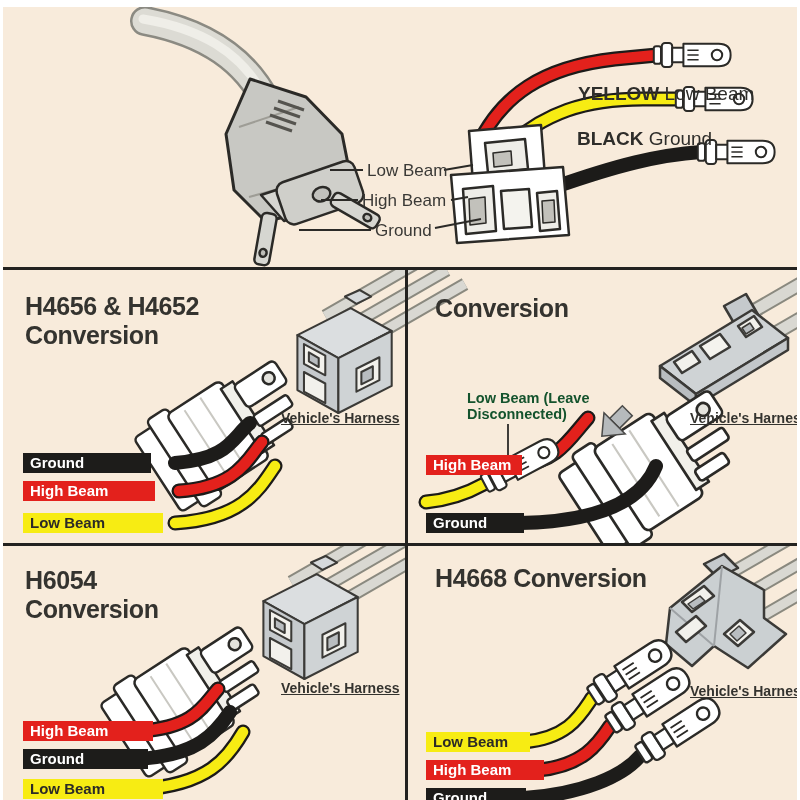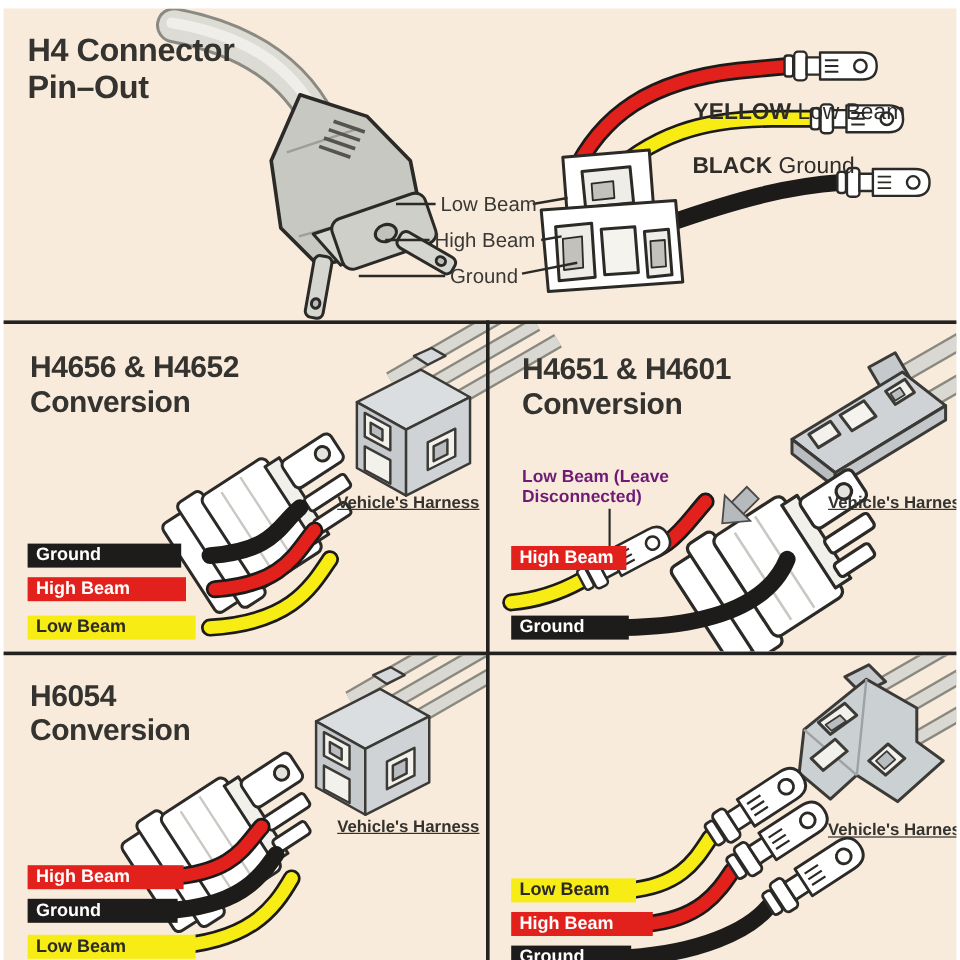--- a/index.html
+++ b/index.html
@@ -23,21 +23,21 @@
   #t-ml{left:22px;top:22px;} #t-mr{left:27px;top:24px;} #t-bl{left:22px;top:20px;} #t-br{left:27px;top:18px;}
   .pin-label{position:absolute;font-size:17px;color:#3a3936;white-space:nowrap;}
   .legend{position:absolute;font-size:19px;color:#2e2d2a;white-space:nowrap;}
   .legend b{font-weight:700;}
   .band{position:absolute;height:20px;line-height:19px;font-size:15px;font-weight:700;
         padding-left:7px;box-sizing:border-box;white-space:nowrap;}
   .band.k{background:#1d1c1a;color:#ffffff;}
   .band.r{background:#e3211c;color:#ffffff;}
   .band.y{background:#f7ec13;color:#2b2a27;}
   .harness-label{position:absolute;font-size:14px;font-weight:700;color:#34332f;white-space:nowrap;text-decoration:underline;}
-  .note{position:absolute;font-size:14.5px;font-weight:700;color:#701a75;line-height:1.12;white-space:nowrap;}
+  .note{position:absolute;font-size:14.5px;font-weight:700;color:#14532d;line-height:1.12;white-space:nowrap;margin-left:32px;}
 </style>
 </head>
 <body>
 
 <svg width="0" height="0" style="position:absolute">
   <defs>
     <g id="term" stroke="#2b2a27" stroke-width="2.5" fill="#ffffff" stroke-linejoin="round">
       <rect x="1" y="11" width="9" height="22" rx="3"></rect>
       <rect x="11" y="7" width="13" height="30" rx="4"></rect>
       <rect x="24" y="13" width="15" height="18"></rect>
@@ -122,24 +122,20 @@
         <polygon points="539,194 551,193 552,215 540,216" fill="#c2c1bb" stroke-width="1.5"></polygon>
       </g>
 
       <g stroke="#2b2a27" stroke-width="2" fill="none">
         <path d="M327,163 L360,163 M441,163 L470,158"></path>
         <path d="M318,193 L355,193 M448,193 L465,190"></path>
         <path d="M296,223 L368,223 M432,221 L478,212"></path>
       </g>
     </svg>
 
-    <div class="title">
-      <div>H4 Connector</div>
-      <div>Pin–Out</div>
-    </div>
 
     <div class="pin-label" style="left:364px;top:154px">Low Beam</div>
     <div class="pin-label" style="left:359px;top:184px">High Beam</div>
     <div class="pin-label" style="left:372px;top:214px">Ground</div>
 
     <div class="legend" style="left:575px;top:76px">
       <b>YELLOW</b>
       <span>Low Beam</span>
     </div>
     <div class="legend" style="left:574px;top:121px">
@@ -200,21 +196,20 @@
         <path d="M112,195 C150,192 162,168 180,148" stroke="#1c1b19" stroke-width="15"></path>
         <path d="M112,195 C150,192 162,168 180,148" stroke="#e3211c" stroke-width="10.5"></path>
         <path d="M18,232 C40,230 58,224 76,214" stroke="#1c1b19" stroke-width="15"></path>
         <path d="M18,232 C40,230 58,224 76,214" stroke="#f7ec13" stroke-width="10.5"></path>
         <path d="M248,196 C230,240 170,252 112,253" stroke="#1d1c1a" stroke-width="14"></path>
       </g>
       <use href="#term" transform="translate(67,198) rotate(-28) scale(0.85)"></use>
       <path d="M100,154 L100,192" stroke="#2b2a27" stroke-width="1.8" fill="none"></path>
     </svg>
     <div class="title ptitle" id="t-mr">
-      <div>H4651 &amp; H4601</div>
       <div>Conversion</div>
     </div>
     <div class="note" style="left:27px;top:120px">
       <div>Low Beam (Leave</div>
       <div>Disconnected)</div>
     </div>
     <div class="band r" style="left:18px;top:185px;width:96px">High Beam</div>
     <div class="band k" style="left:18px;top:243px;width:98px">Ground</div>
     <div class="harness-label" style="left:282px;top:140px">Vehicle's Harness</div>
   </div>
@@ -266,20 +261,21 @@
         <path d="M116,196 C160,192 172,170 184,152" stroke="#f7ec13" stroke-width="10.5"></path>
         <path d="M130,224 C175,220 190,198 202,180" stroke="#1c1b19" stroke-width="15"></path>
         <path d="M130,224 C175,220 190,198 202,180" stroke="#e3211c" stroke-width="10.5"></path>
         <path d="M116,252 C175,248 215,230 232,210" stroke="#1d1c1a" stroke-width="14"></path>
       </g>
       <use href="#term" transform="translate(172,133.5) rotate(-33) scale(0.95)"></use>
       <use href="#term" transform="translate(190,161.5) rotate(-33) scale(0.95)"></use>
       <use href="#term" transform="translate(220,191.5) rotate(-33) scale(0.95)"></use>
     </svg>
     <div class="title ptitle" id="t-br">
+      <div>H4668 Conversion</div>
     </div>
     <div class="band y" style="left:18px;top:186px;width:104px">Low Beam</div>
     <div class="band r" style="left:18px;top:214px;width:118px">High Beam</div>
     <div class="band k" style="left:18px;top:242px;width:100px">Ground</div>
     <div class="harness-label" style="left:282px;top:137px">Vehicle's Harness</div>
   </div>
 
   <div class="divider" id="dh1"></div>
   <div class="divider" id="dh2"></div>
   <div class="divider" id="dv"></div>

